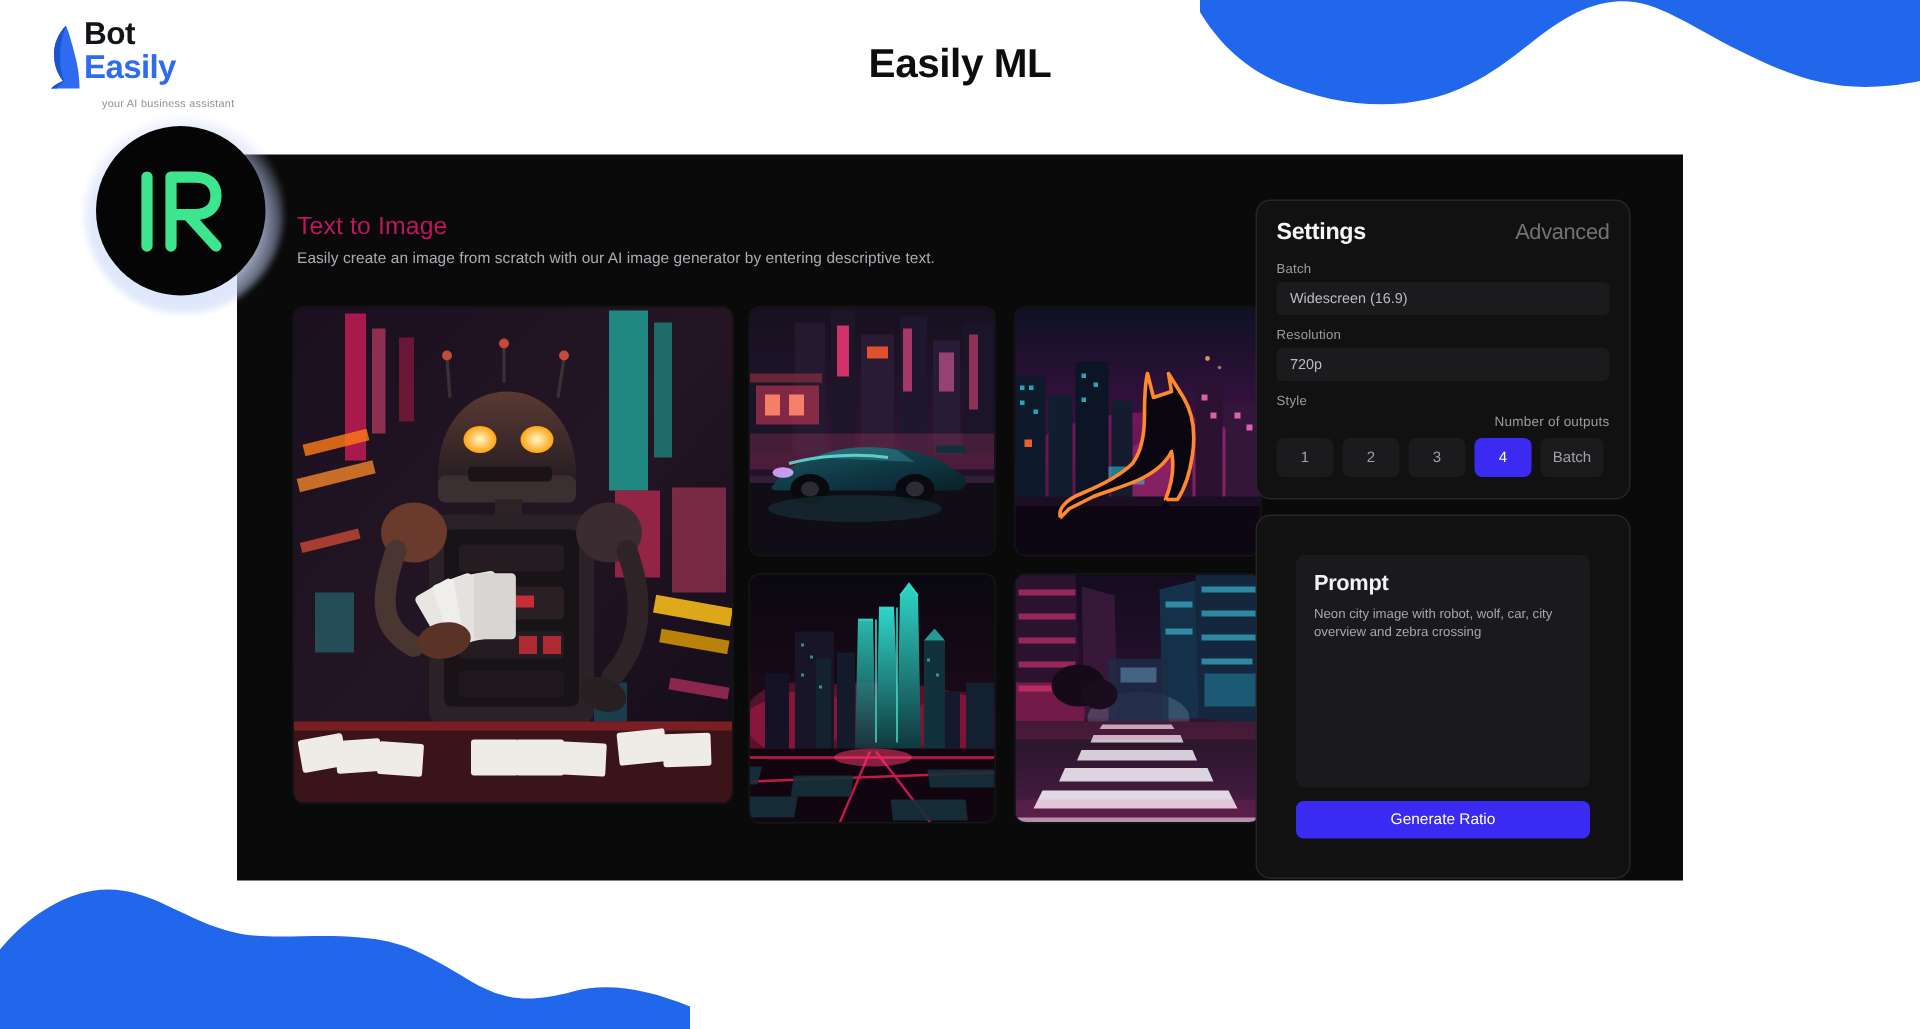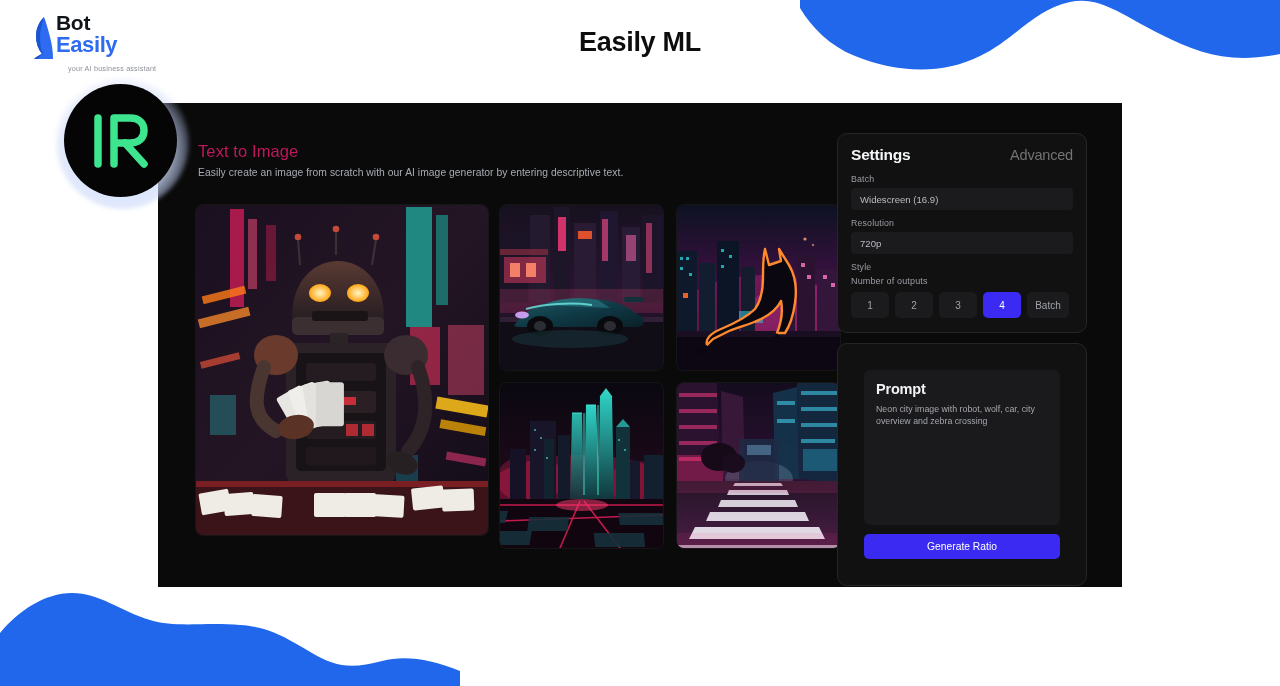--- a/index.html
+++ b/index.html
@@ -102,21 +102,21 @@
   .settings-adv { font-size: 14.5px; color: #737373; letter-spacing:-.2px;}
   .field-label {
     font-size: 8.8px; color: #9a9da4; margin-bottom: 4px; letter-spacing: .15px;
   }
   .field-value {
     height: 22px; border-radius: 4px; background: #1b1b1d;
     display: flex; align-items: center; padding: 0 9px;
     font-size: 9.6px; color: #b9bcc3; margin-bottom: 8px;
   }
   .outputs-label {
-    font-size: 9px; color: #9a9da4; margin: 3px 0 6px 0; letter-spacing:.15px;
+    font-size: 9px; color: #9a9da4; margin: 3px 0 6px 0; letter-spacing:.15px;text-align:right;
   }
   .outputs-row { display: flex; gap: 6px; }
   .out-btn {
     width: 38px; height: 26px; border-radius: 5px;
     background: #1b1b1d; color: #9fa2a9;
     display: flex; align-items: center; justify-content: center;
     font-size: 10px;
   }
   .out-btn.active { background: #3a2af2; color: #ffffff; font-weight: 500; }
   .out-btn.batch { width: 42px; }

